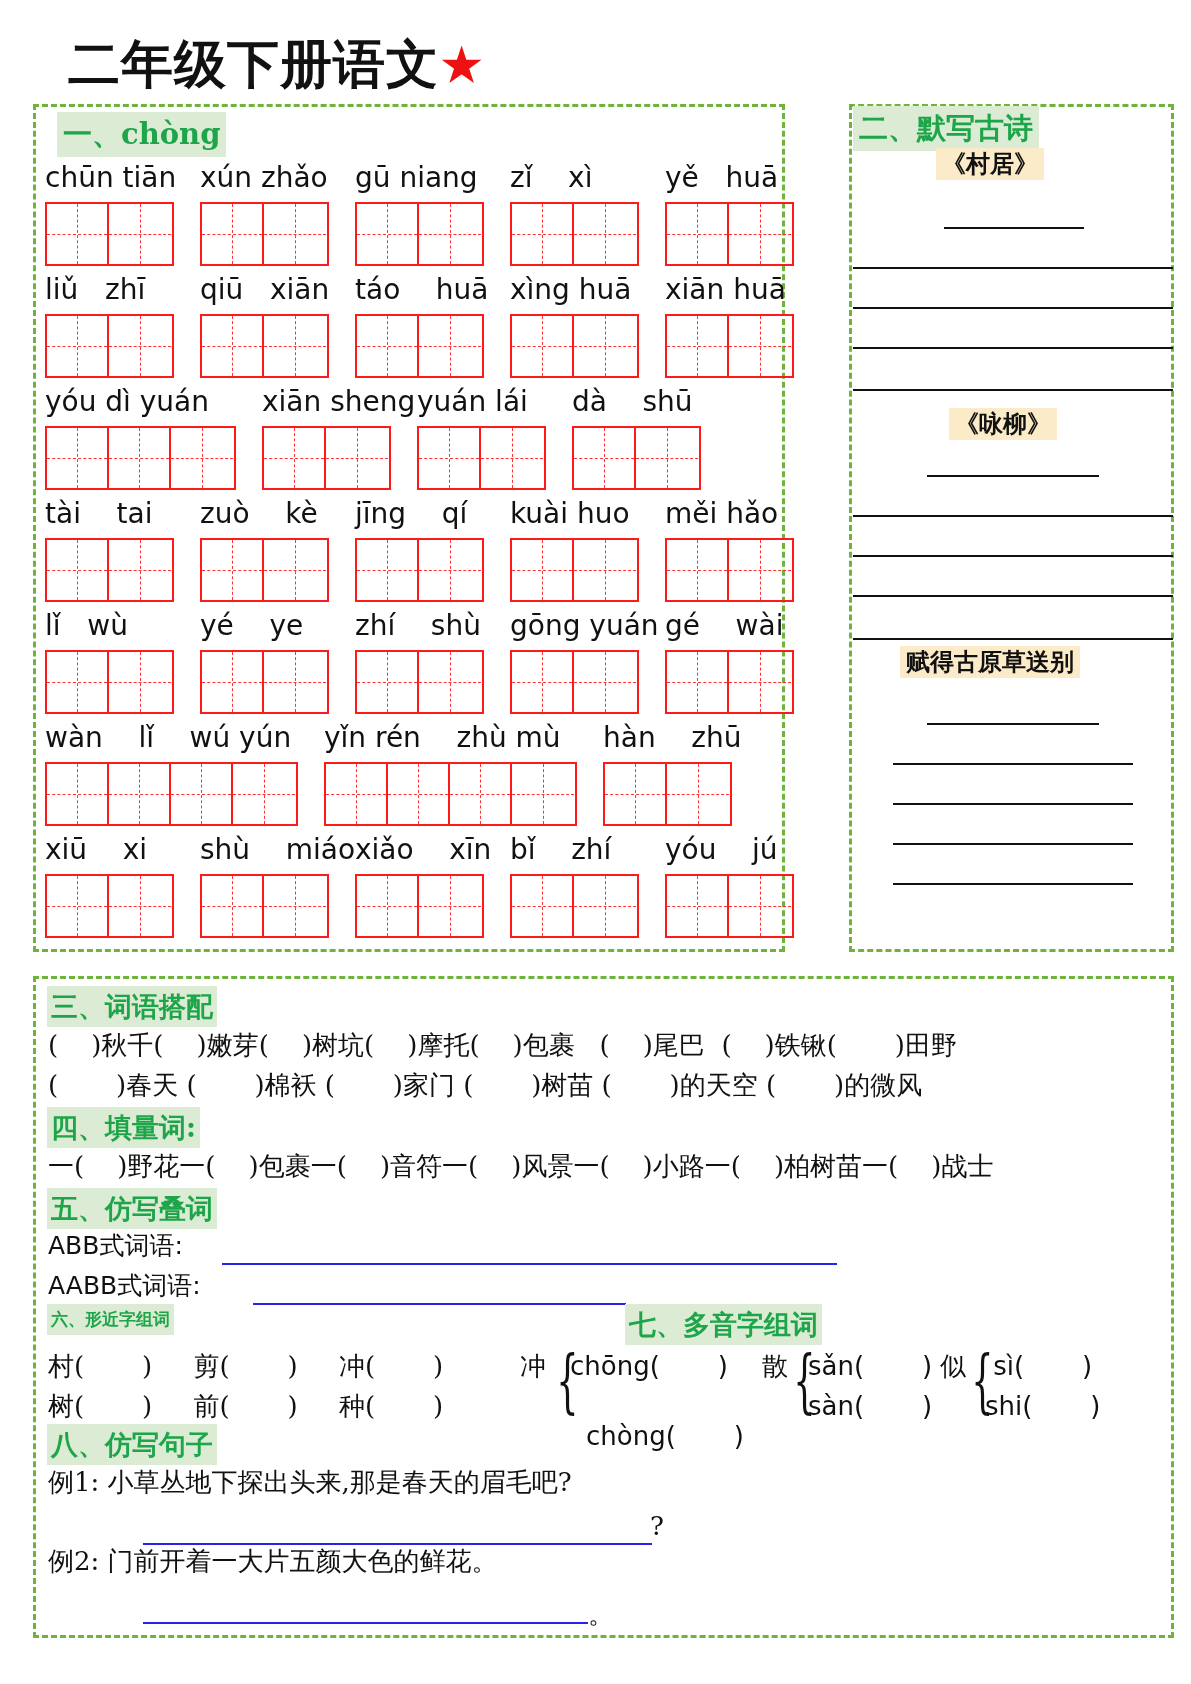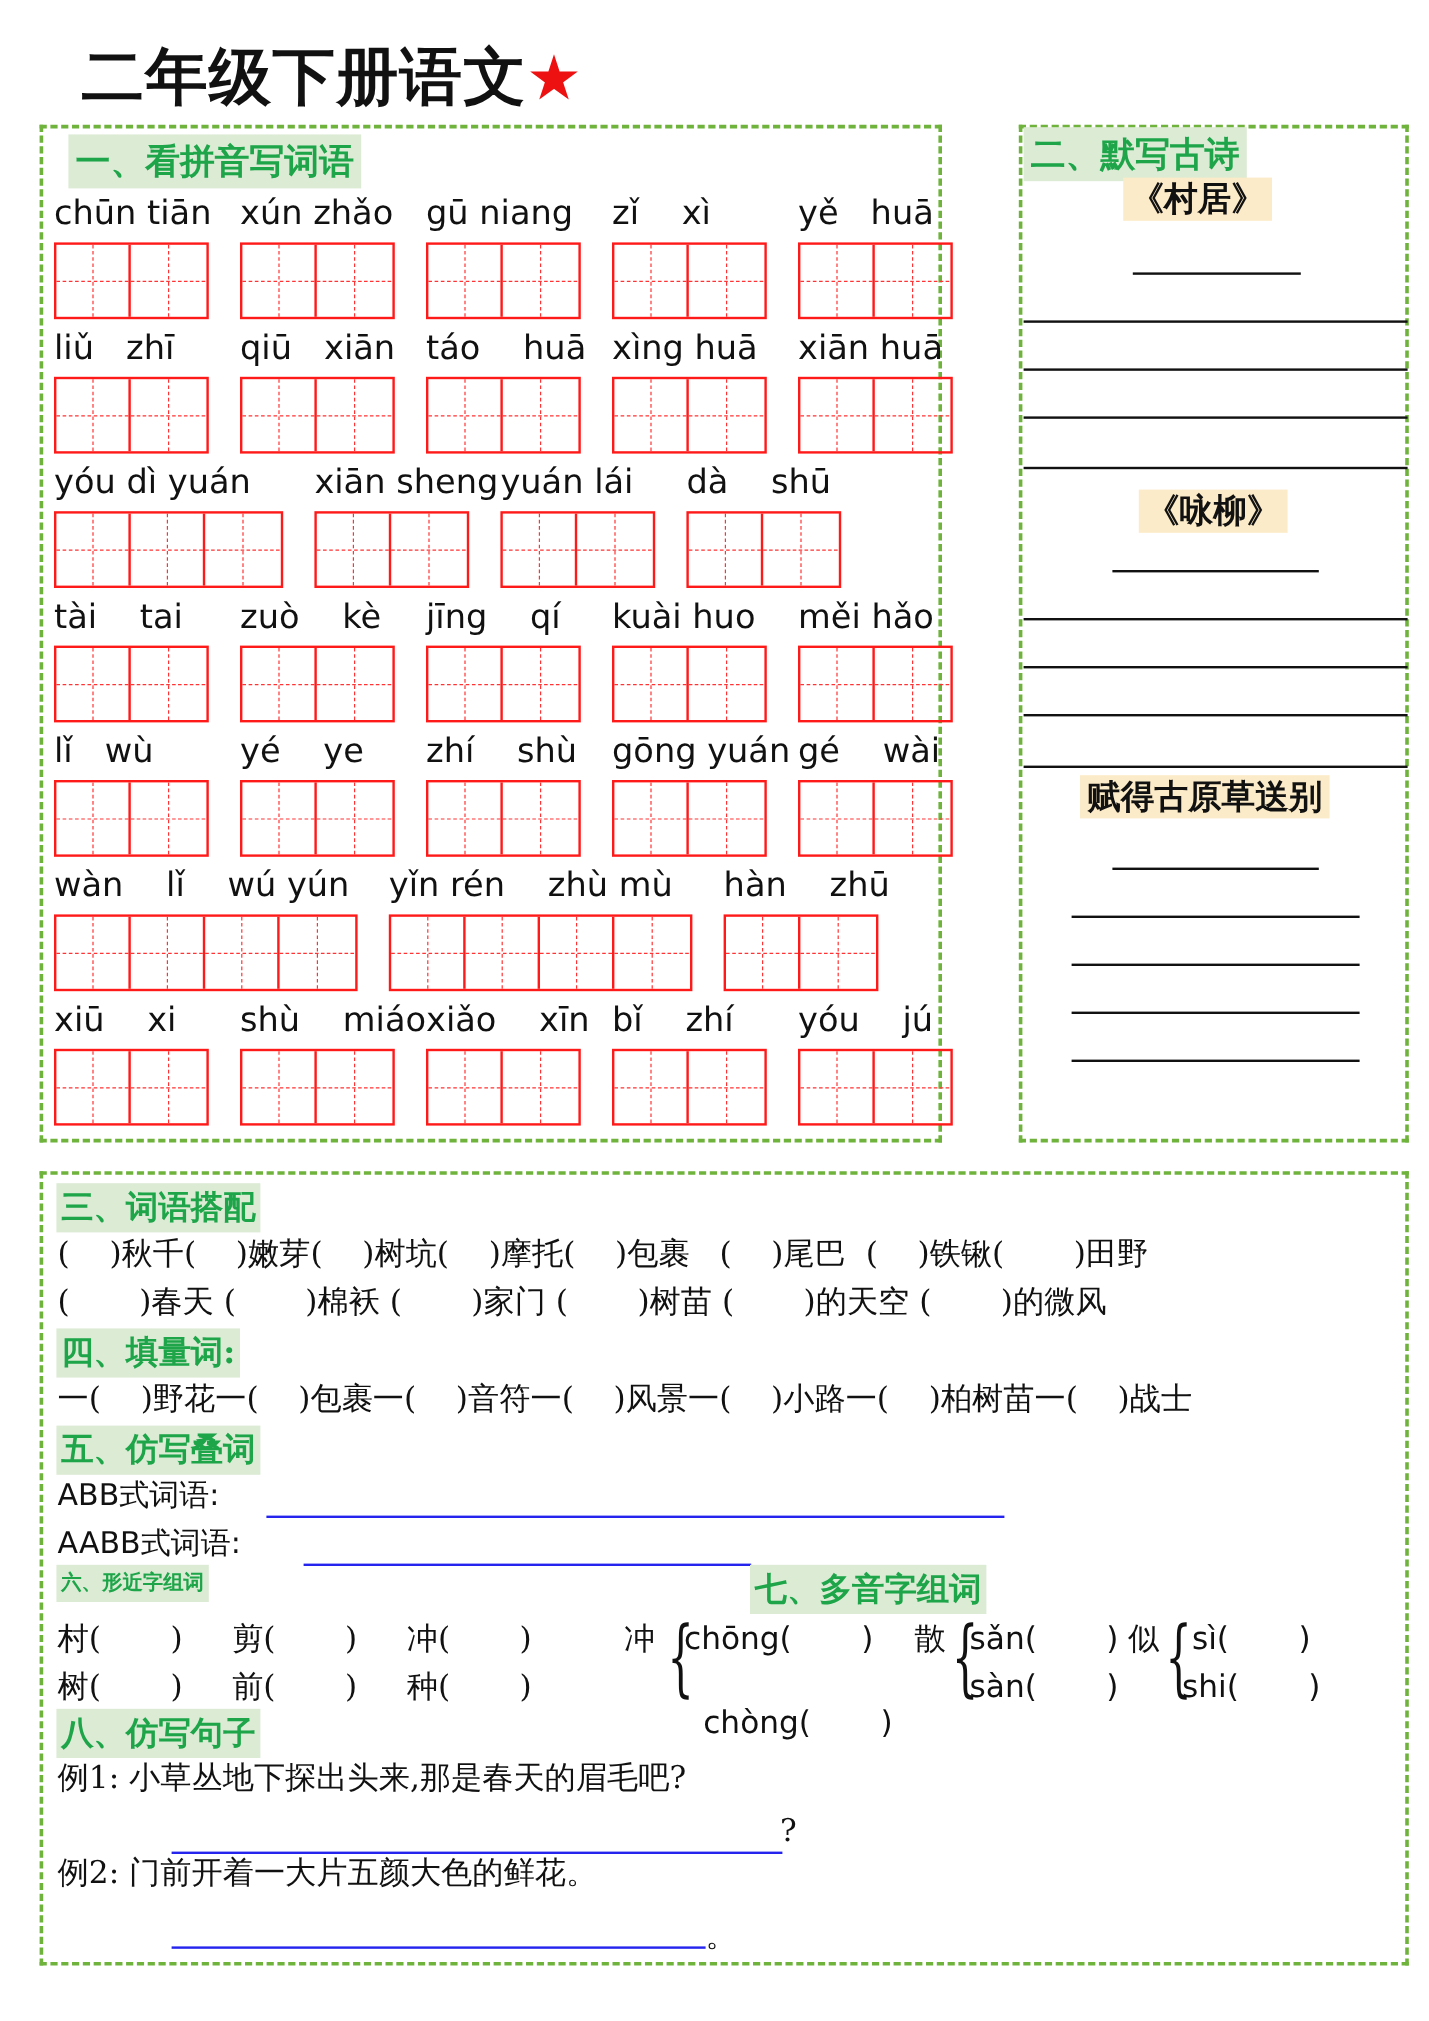--- a/index.html
+++ b/index.html
@@ -20,38 +20,38 @@
   .py-row { position: absolute; left: 0; height: 108px; }
   .py-group { position: absolute; top: 0; }
   .py-label { position: absolute; top: 0; left: 0; font-size: 28px; white-space: pre; line-height: 36px; }
   .cells { position: absolute; top: 42px; left: 0; height: 64px; display: flex; border: 2.5px solid #ff1a1a; box-sizing: border-box; }
   .cell { width: 62px; height: 100%; box-sizing: border-box; border-right: 2.5px solid #ff1a1a; position: relative; }
   .cell:last-child { border-right: none; }
   .cell::before { content: ""; position: absolute; left: 50%; top: 0; bottom: 0; border-left: 1px dashed #ff3333; }
   .cell::after { content: ""; position: absolute; top: 50%; left: 0; right: 0; border-top: 1px dashed #ff3333; }
 
   .poem-title { position: absolute; background: #fcebc8; font-family: "DejaVu Serif", serif; font-weight: bold;
-                font-size: 28px; line-height: 1; padding: 4px 6px; white-space: nowrap; color: #111; }
+                font-size: 24px; line-height: 1; padding: 4px 6px; white-space: nowrap; color: #111; }
   .hline { position: absolute; height: 2px; background: #111; }
 
   .txt { position: absolute; font-family: "DejaVu Serif", serif; font-size: 26px; white-space: pre; line-height: 32px; color: #111; }
   .pyt { font-family: "DejaVu Sans", sans-serif; }
   .blue-line { position: absolute; height: 2px; background: #2424ee; }
   .brace { position: absolute; font-family: "DejaVu Serif", serif; font-size: 70px; line-height: 1; transform: scaleX(0.5); color: #111; }
 </style>
 </head>
 <body>
 
 <div class="title">
   <span class="black">二年级下册语文</span>
   <span class="star">★</span>
 </div>
 
 <div class="box" style="left:33px; top:104px; width:752px; height:848px;"></div>
-<div class="sec-head" style="left:57px; top:112px; padding:8px 6px; font-size:29px;">一、看拼音写词语</div>
+<div class="sec-head" style="left:57px; top:112px; padding:8px 6px; font-size:29px;">一、chòng</div>
 
 <div id="pinyin-area" style="position:absolute; left:0; top:0;">
     <div class="py-row" style="top: 160px;">
       <div class="py-group" style="left: 45px;">
         <div class="py-label">chūn tiān</div>
         <div class="cells" style="width: 129px;">
           <div class="cell"></div>
           <div class="cell"></div>
         </div>
       </div>

